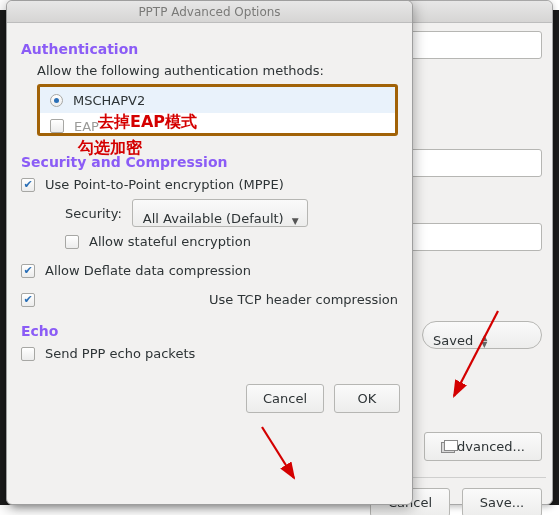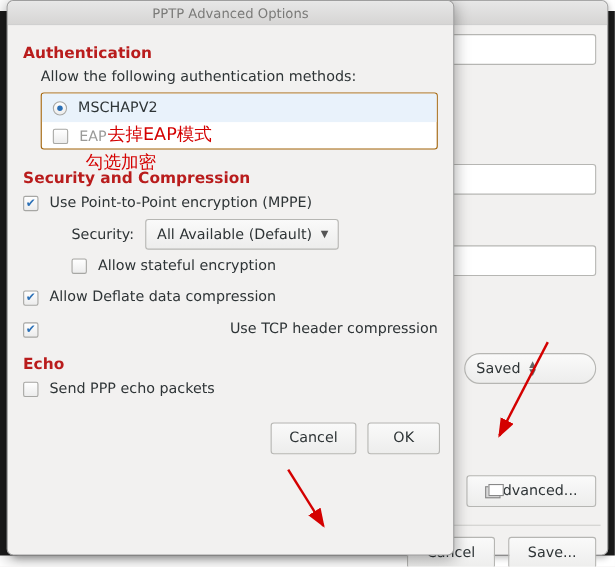--- a/index.html
+++ b/index.html
@@ -51,48 +51,48 @@
     height: 29px;
     padding: 0 16px;
     background: linear-gradient(#fafafa,#ededec);
     border: 1px solid #b6b6b3;
     border-radius: 3px;
     color: #2e3436;
     font-size: 13px;
     cursor: default;
   }
   .select {
-    display:inline-flex; align-items:center; gap:8px;
+    display:inline-flex; align-items:flex-end; gap:8px;
     height: 28px; padding: 0 8px 0 10px;
     background: linear-gradient(#fafafa,#ededec);
     border: 1px solid #b6b6b3; border-radius:3px;
     font-size:13px; color:#2e3436;
   }
   .chev { font-size: 9px; color:#555; line-height:1; display:inline-block;}
   .chev-stack { display:flex; flex-direction:column; line-height:7px; font-size:8px; color:#666;}
   .section-title {
     font-weight: bold;
     font-size: 14px;
-    color: #b91c1c;
+    color: #8b5cf6;
     margin: 10px 0 6px 0;
   }
   .indent { margin-left: 16px; }
   .row { display:flex; align-items:center; gap:10px; margin: 7px 0; }
   .checkbox {
     width: 14px; height: 14px;
     border: 1px solid #a7a7a4;
     border-radius: 2px;
     background: linear-gradient(#ffffff,#ececec);
     display:inline-flex; align-items:center; justify-content:center;
     font-size: 11px;
     color:#2a6fb6;
   }
   .checkbox.checked::after { content:"✔"; color:#2a6fb6; font-weight:bold; font-size:11px;}
   .listbox {
-    border:1px solid #a16207;
+    border:3px solid #a16207;
     border-radius:3px;
     background:#fff;
     height: 52px;
     overflow:hidden;
     position:relative;
   }
   .listbox .item {
     display:flex; align-items:center; gap:10px;
     height: 26px; padding: 0 10px;
     font-size:13px;
@@ -133,21 +133,21 @@
   }
   .btnrow {
     display:flex; justify-content:flex-end; gap:10px;
     padding: 8px 12px 12px 0;
   }
   
   .annotation-text {
     position:absolute;
     color:#d40000;
     font-size:16px;
-    font-weight:400;
+    font-weight:700;
     pointer-events:none;
     text-align:center;
   }
   svg.arrow { position:absolute; pointer-events:none; }
   .adv-icon {
     width:16px;height:14px;display:inline-block;position:relative;
   }
   .adv-icon::before{
     content:""; position:absolute; left:0; top:2px; width:12px; height:9px;
     background:#d9d9d9; border:1px solid #888;

